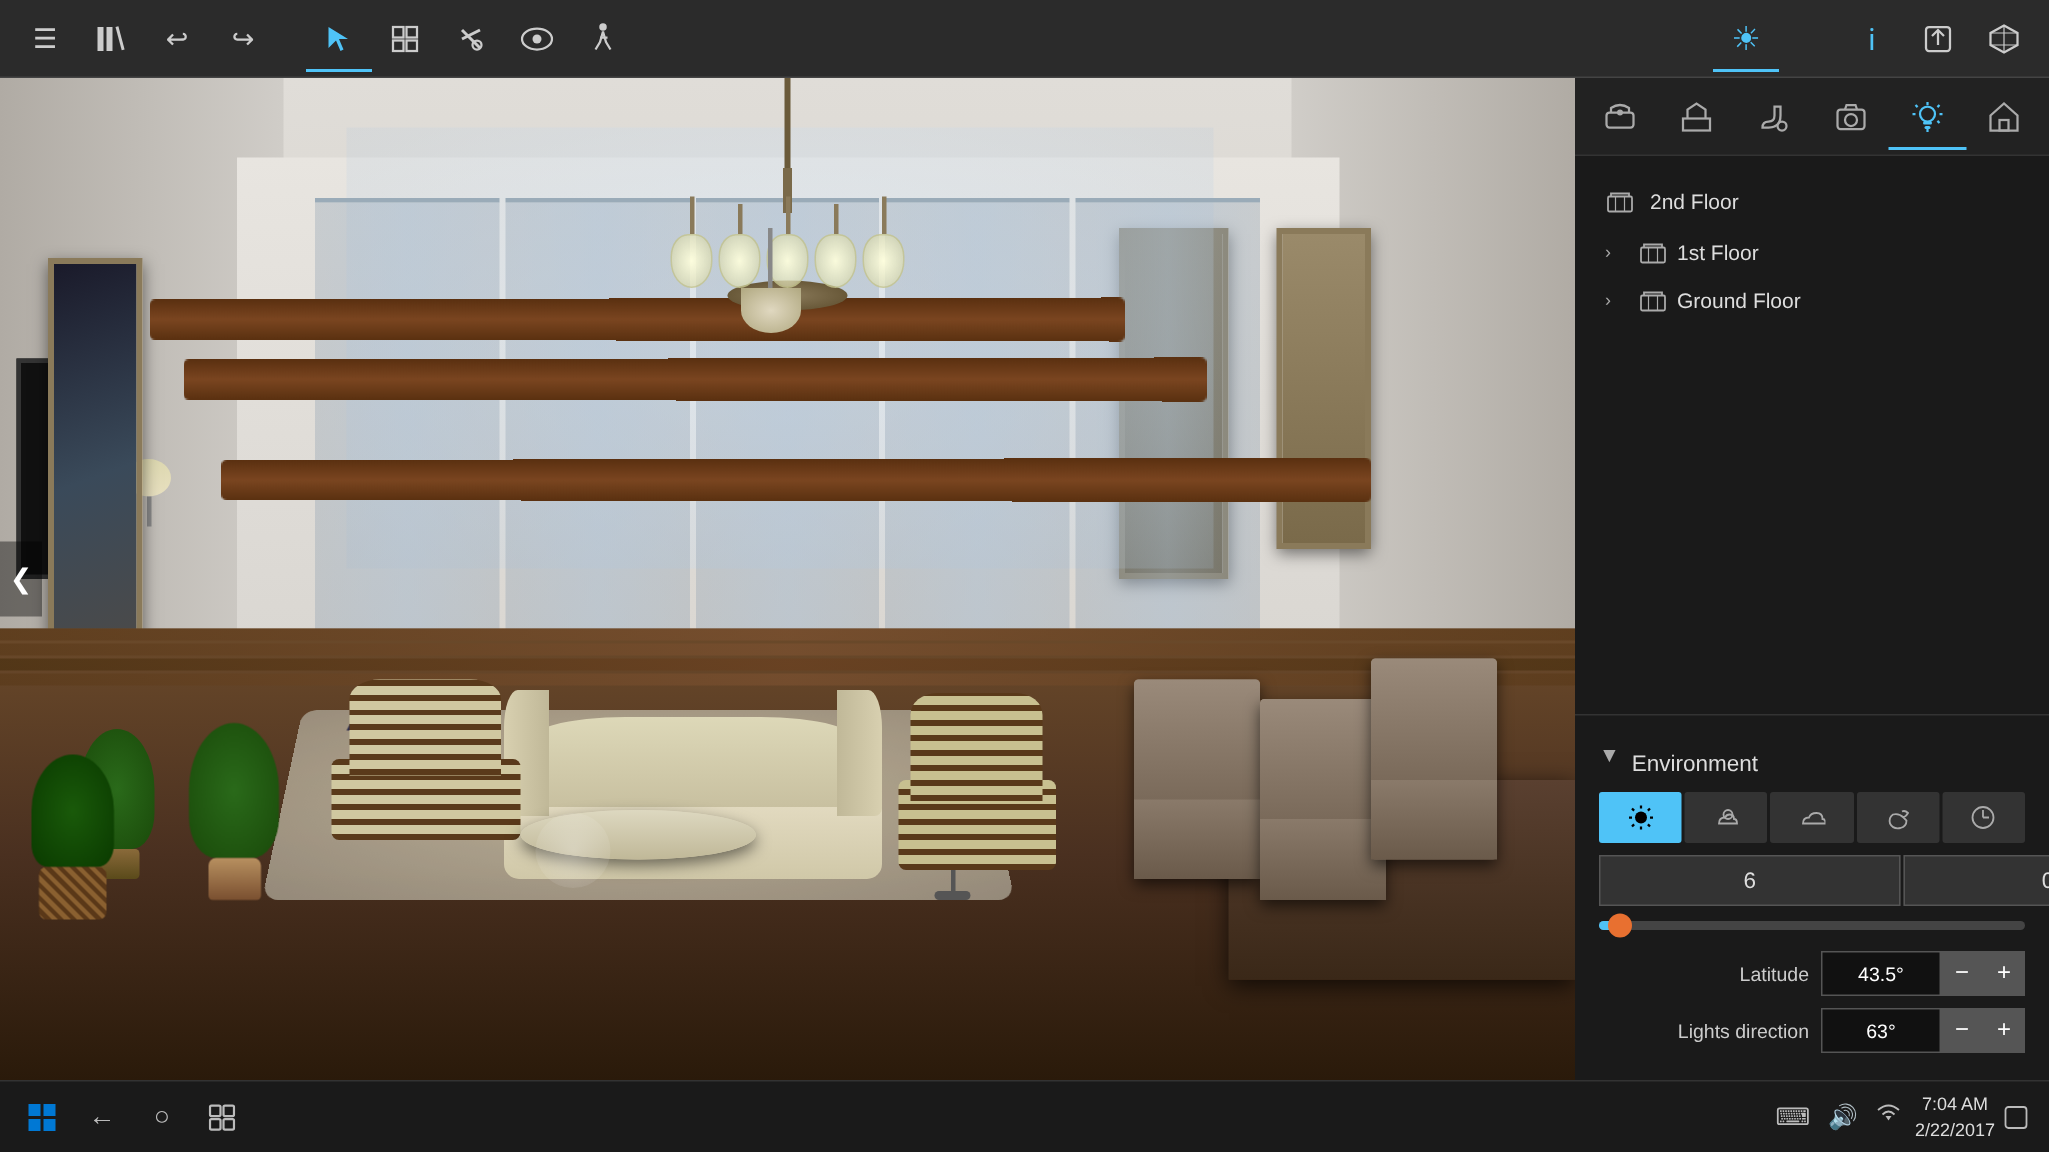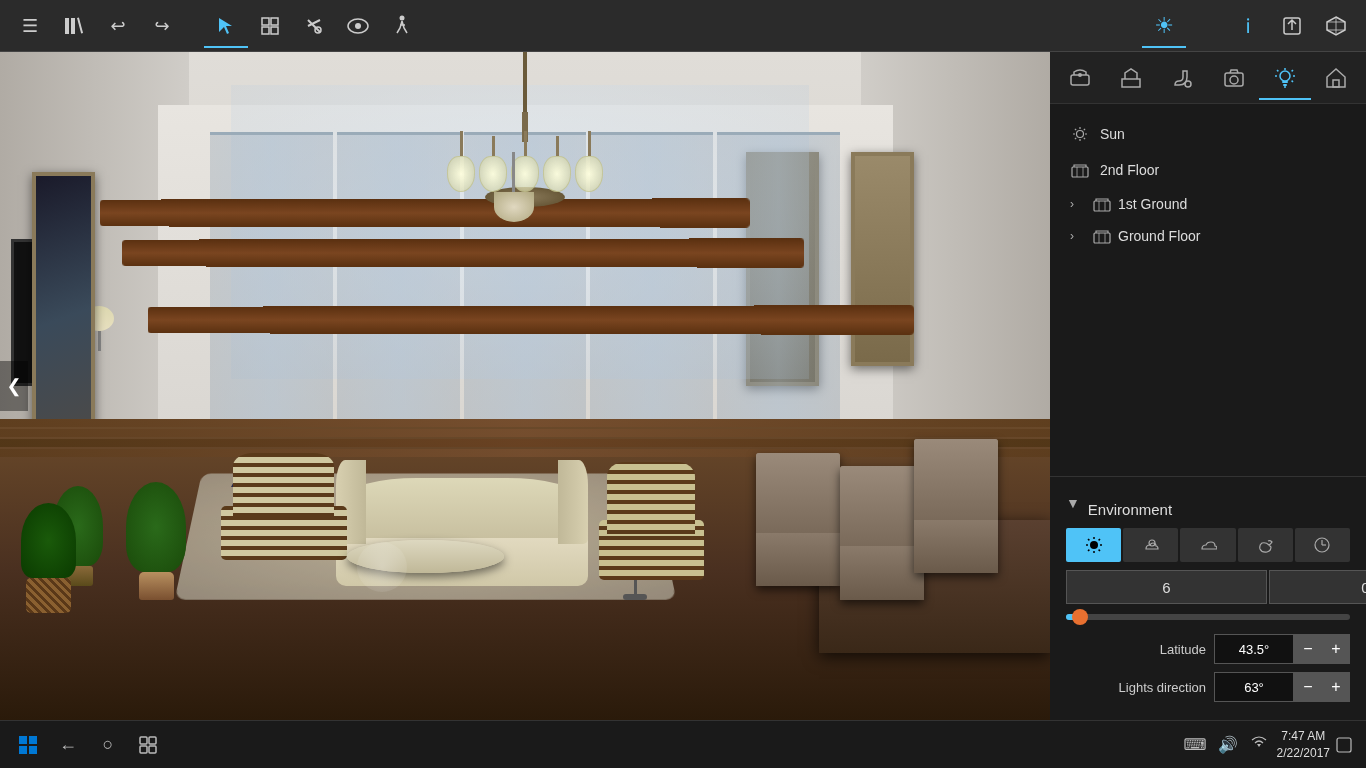--- a/index.html
+++ b/index.html
@@ -881,36 +881,20 @@
     <div class="panel-tool">
       <svg width="22" height="22" viewBox="0 0 22 22">
           <path d="M2 10 L11 2 L20 10 L20 20 L2 20 Z" fill="none" stroke="#aaa" stroke-width="1.5"></path>
           <rect x="8" y="13" width="6" height="7" fill="none" stroke="#aaa" stroke-width="1.5"></rect>
         </svg>
     </div>
   </div>
 
   <div id="lights-section">
 
-    <div class="light-item">
-      <div class="light-icon">
-        <svg width="16" height="16" viewBox="0 0 16 16">
-            <circle cx="8" cy="8" r="3.5" fill="none" stroke="#aaa" stroke-width="1.2"></circle>
-            <line x1="8" y1="1" x2="8" y2="3" stroke="#aaa" stroke-width="1.2"></line>
-            <line x1="8" y1="13" x2="8" y2="15" stroke="#aaa" stroke-width="1.2"></line>
-            <line x1="1" y1="8" x2="3" y2="8" stroke="#aaa" stroke-width="1.2"></line>
-            <line x1="13" y1="8" x2="15" y2="8" stroke="#aaa" stroke-width="1.2"></line>
-            <line x1="2.9" y1="2.9" x2="4.2" y2="4.2" stroke="#aaa" stroke-width="1.2"></line>
-            <line x1="11.8" y1="11.8" x2="13.1" y2="13.1" stroke="#aaa" stroke-width="1.2"></line>
-            <line x1="13.1" y1="2.9" x2="11.8" y2="4.2" stroke="#aaa" stroke-width="1.2"></line>
-            <line x1="2.9" y1="13.1" x2="4.2" y2="11.8" stroke="#aaa" stroke-width="1.2"></line>
-          </svg>
-      </div>
-      <span class="light-label">Sun</span>
-    </div>
 
     <div class="light-item">
       <div class="light-icon">
         <svg width="18" height="16" viewBox="0 0 18 16">
             <rect x="1" y="5" width="16" height="10" rx="1" fill="none" stroke="#aaa" stroke-width="1.2"></rect>
             <path d="M3 5 L3 3 L15 3 L15 5" fill="none" stroke="#aaa" stroke-width="1.2"></path>
             <line x1="6" y1="5" x2="6" y2="15" stroke="#aaa" stroke-width="0.8"></line>
             <line x1="12" y1="5" x2="12" y2="15" stroke="#aaa" stroke-width="0.8"></line>
           </svg>
       </div>
@@ -920,21 +904,21 @@
     <div class="light-item-expand">
       <span class="expand-arrow">›</span>
       <div class="floor-icon">
         <svg width="18" height="16" viewBox="0 0 18 16">
             <rect x="1" y="5" width="16" height="10" rx="1" fill="none" stroke="#aaa" stroke-width="1.2"></rect>
             <path d="M3 5 L3 3 L15 3 L15 5" fill="none" stroke="#aaa" stroke-width="1.2"></path>
             <line x1="6" y1="5" x2="6" y2="15" stroke="#aaa" stroke-width="0.8"></line>
             <line x1="12" y1="5" x2="12" y2="15" stroke="#aaa" stroke-width="0.8"></line>
           </svg>
       </div>
-      <span class="light-label">1st Ground</span>
+      <span class="light-label">1st Floor</span>
     </div>
 
     <div class="light-item-expand">
       <span class="expand-arrow">›</span>
       <div class="floor-icon">
         <svg width="18" height="16" viewBox="0 0 18 16">
             <rect x="1" y="5" width="16" height="10" rx="1" fill="none" stroke="#aaa" stroke-width="1.2"></rect>
             <path d="M3 5 L3 3 L15 3 L15 5" fill="none" stroke="#aaa" stroke-width="1.2"></path>
             <line x1="6" y1="5" x2="6" y2="15" stroke="#aaa" stroke-width="0.8"></line>
             <line x1="12" y1="5" x2="12" y2="15" stroke="#aaa" stroke-width="0.8"></line>
@@ -1043,21 +1027,21 @@
     <span class="sys-icon">🔊</span>
     <span class="sys-icon" style="font-size:14px;">
       <svg width="16" height="16" viewBox="0 0 16 16">
           <path d="M8 12 L10 9 L6 9 Z" fill="#bbb"></path>
           <path d="M4 8 Q8 4 12 8" fill="none" stroke="#bbb" stroke-width="1.2"></path>
           <path d="M1 5 Q8 -1 15 5" fill="none" stroke="#bbb" stroke-width="1.2"></path>
         </svg>
     </span>
   </div>
   <div class="taskbar-clock">
-    <div>7:47 AM</div>
+    <div>7:04 AM</div>
     <div>2/22/2017</div>
   </div>
   <div class="taskbar-notif">
     <svg width="16" height="16" viewBox="0 0 16 16">
         <rect x="1" y="1" width="14" height="14" rx="2" fill="none" stroke="#bbb" stroke-width="1.2"></rect>
       </svg>
   </div>
 </div>
 
 </body></html>

